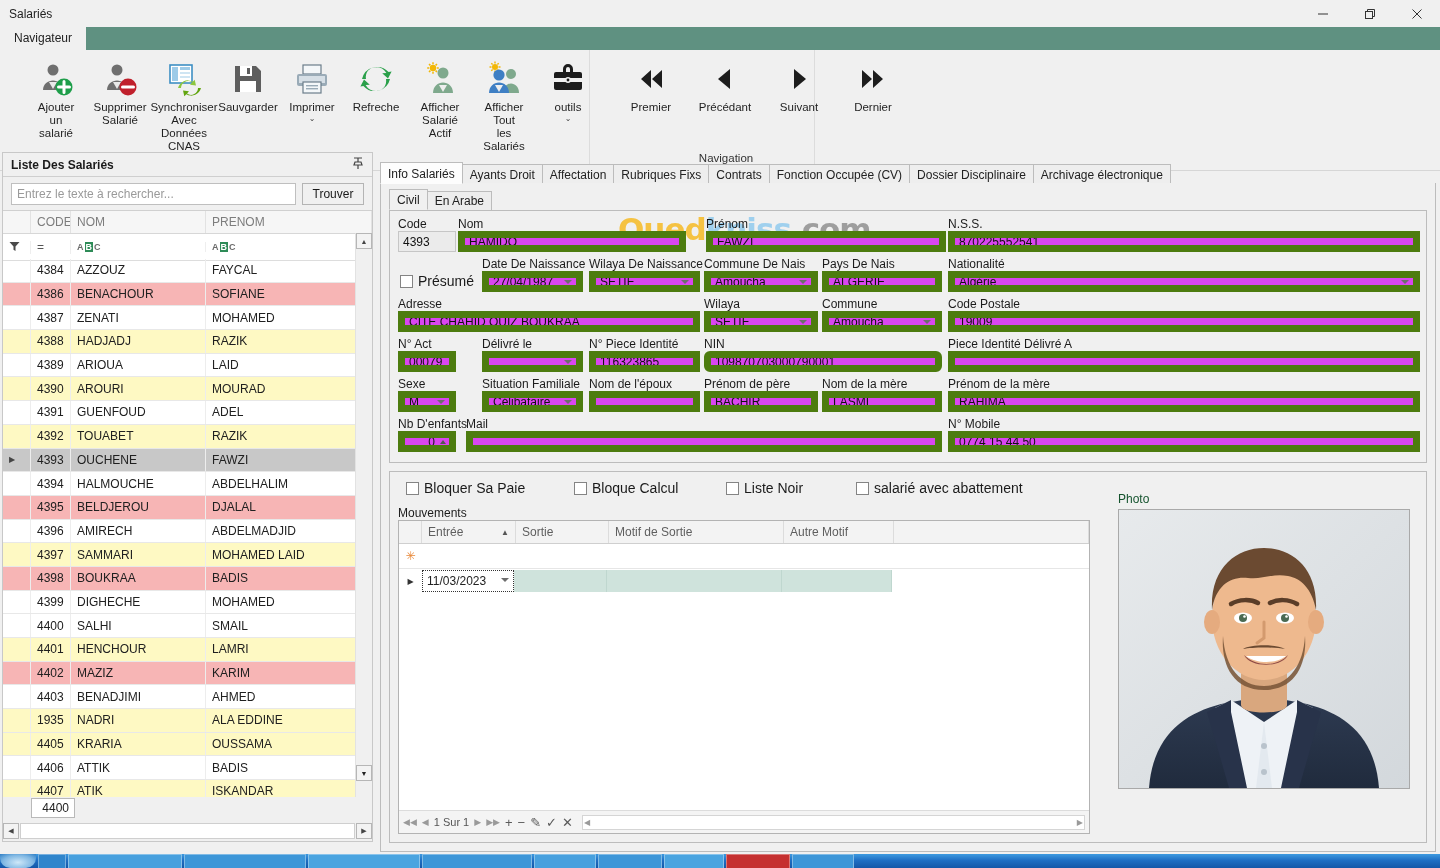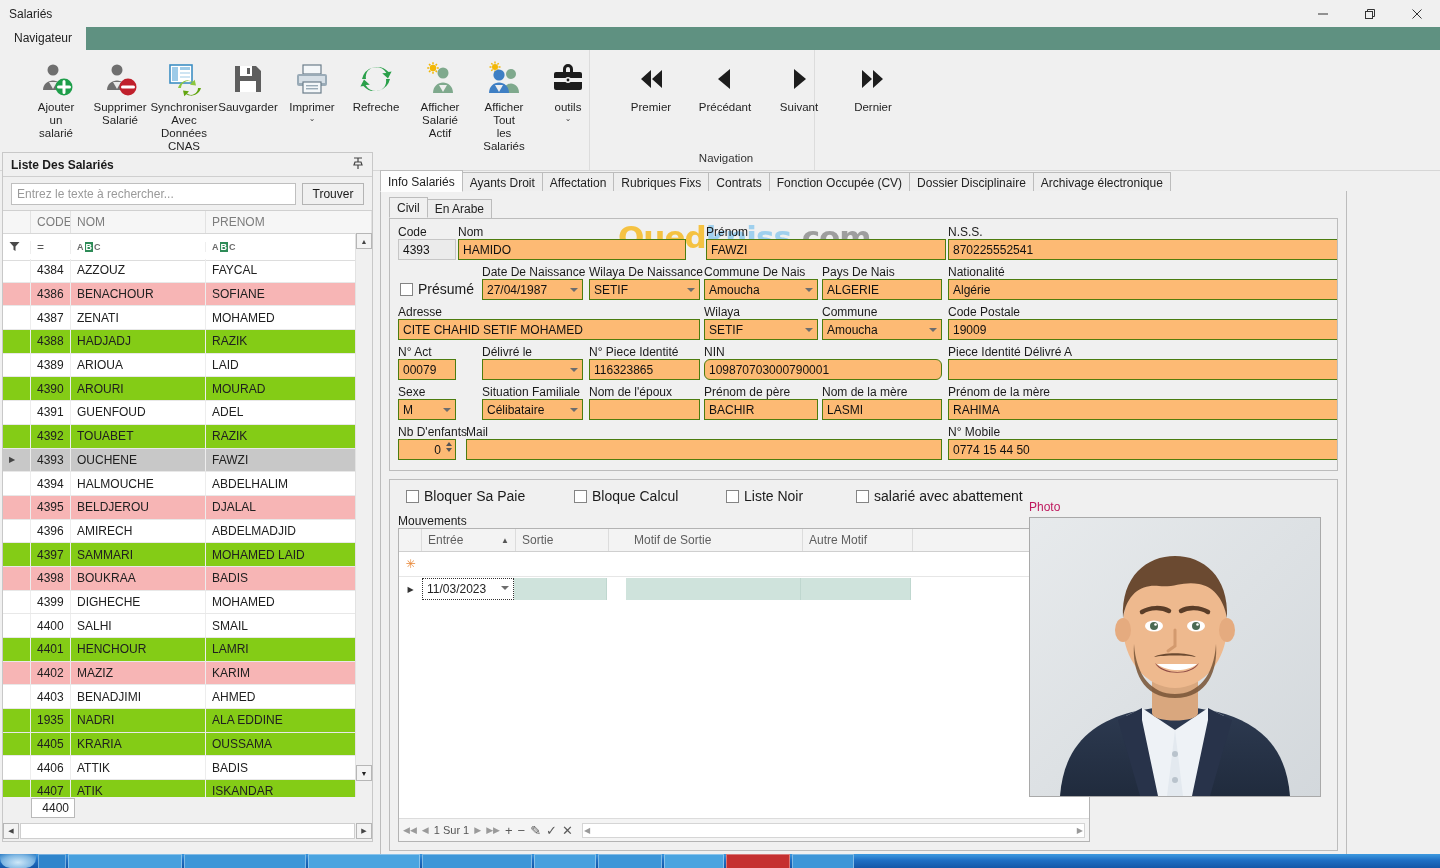--- a/index.html
+++ b/index.html
@@ -58,52 +58,52 @@
   .c-nom{width:135px;flex:0 0 135px;}
   .c-pre{flex:1;}
   .gfilter{display:flex;height:26px;background:#fff;border-bottom:1px solid #ddd;align-items:center;}
   .gfilter .gcell{border-right:1px solid #eee;color:#555;}
   .funnel{color:#555;font-size:11px;}
   .abc{display:inline-flex;align-items:center;font-size:9px;font-weight:bold;color:#6a6a6a;letter-spacing:0;}
   .abc b{background:#2e8b57;color:#fff;padding:0 1px;margin:0 1px;}
   .grows{position:absolute;top:48px;left:0;right:0;bottom:0;overflow:hidden;}
   .grow{display:flex;height:22.7px;border-bottom:1px solid #e8e8e8;align-items:center;}
   .grow .gcell{color:#202020;border-right:1px solid #ededed;height:100%;}
-  .grow.alt{background:#84cc16;}
+  .grow.alt{background:#fef9c3;}
   .grow.red{background:#f7b5b5;}
   .grow.sel{background:#c8c8c8;}
   .rowarrow{font-size:8px;color:#444;}
   .vscroll{position:absolute;right:0;top:22px;bottom:0;width:16px;background:#f0f0f0;border-left:1px solid #e2e2e2;}
   .vsbtn{width:16px;height:16px;border:1px solid #b6b6b6;background:#f3f3f3;box-sizing:border-box;
     display:flex;align-items:center;justify-content:center;font-size:7px;color:#444;}
   .vsbottom{position:absolute;bottom:16px;width:16px;height:16px;border:1px solid #b6b6b6;background:#f3f3f3;box-sizing:border-box;}
   .lp-footer{position:absolute;left:0;right:0;bottom:22px;height:22px;display:flex;align-items:center;padding-left:28px;}
   .codebox{width:44px;height:20px;border:1px solid #b9b9b9;background:#fff;box-sizing:border-box;
     display:flex;align-items:center;justify-content:flex-end;padding-right:5px;font-size:12px;}
   .hscroll{position:absolute;left:0;right:0;bottom:0;height:20px;background:#f0f0f0;display:flex;align-items:center;}
   .hsbtn{width:16px;height:16px;border:1px solid #b6b6b6;background:#f3f3f3;box-sizing:border-box;
     display:flex;align-items:center;justify-content:center;font-size:7px;color:#444;}
   .hsthumb{flex:1;height:16px;margin:0 1px;background:#fff;border:1px solid #cfcfcf;box-sizing:border-box;}
 
   
-  .rightpanel{position:absolute;left:380px;top:20px;width:967px;height:690px;}
+  .rightpanel{position:absolute;left:380px;top:12px;width:1056px;height:690px;}
   .tabstrip{display:flex;align-items:flex-end;height:22px;border-bottom:1px solid #bcbcbc;}
   .tab{height:20px;line-height:20px;padding:0 7px;font-size:12px;background:#eeeeee;
     border:1px solid #bcbcbc;border-bottom:none;margin-right:-1px;color:#222;box-sizing:border-box;}
   .tab.active{background:#fdfdfd;height:22px;line-height:22px;border-bottom:1px solid #fdfdfd;position:relative;z-index:2;}
   .panelbody{position:absolute;left:0;right:0;top:21px;bottom:0;border:1px solid #bcbcbc;border-top:none;background:#f0f0f0;box-sizing:border-box;}
 
   .subtabstrip{display:flex;align-items:flex-end;height:21px;padding:6px 0 0 8px;}
   .subtab{height:19px;line-height:19px;padding:0 7px;font-size:12px;background:#ededed;
     border:1px solid #bcbcbc;border-bottom:none;margin-right:-1px;color:#222;box-sizing:border-box;}
   .subtab.active{background:#f0f0f0;height:21px;line-height:21px;position:relative;z-index:2;border-bottom:1px solid #f0f0f0;}
 
   .formbox{position:absolute;left:8px;right:8px;top:27px;height:253px;border:1px solid #bcbcbc;background:#f0f0f0;box-sizing:border-box;overflow:hidden;}
   .lbl{position:absolute;font-size:12px;color:#1b1b1b;white-space:nowrap;}
-  .fld{position:absolute;height:21px;background:#fdba74;border:1px solid #4d7c0f;box-sizing:border-box;
+  .fld{position:absolute;height:21px;background:#d946ef;border:7px solid #4d7c0f;box-sizing:border-box;
     display:flex;align-items:center;padding:0 4px;font-size:12px;color:#111;overflow:hidden;white-space:nowrap;}
   .fld.ro{background:#ebebeb;border:1px solid #c6c6c6;}
   .fld.combo{padding-right:16px;}
   .caret{position:absolute;right:4px;top:50%;margin-top:-2px;width:0;height:0;
     border-left:4px solid transparent;border-right:4px solid transparent;border-top:4px solid #6d6d6d;}
   .spin{position:absolute;right:3px;top:2px;display:flex;flex-direction:column;gap:2px;}
   .spin i{width:0;height:0;border-left:3px solid transparent;border-right:3px solid transparent;}
   .spin i.up{border-bottom:4px solid #555;}
   .spin i.dn{border-top:4px solid #555;}
   .chk{position:absolute;display:flex;align-items:center;font-size:14px;color:#1b1b1b;}
@@ -115,40 +115,40 @@
 
   .lowerbox{position:absolute;left:8px;right:8px;top:288px;bottom:8px;border:1px solid #bcbcbc;background:#f0f0f0;box-sizing:border-box;}
   .chkrow{position:absolute;left:8px;top:8px;right:8px;height:20px;}
   .mvlabel{position:absolute;left:8px;top:34px;font-size:12px;color:#1b1b1b;}
   .mvgrid{position:absolute;left:8px;top:48px;width:692px;bottom:8px;background:#fff;border:1px solid #b3b3b3;box-sizing:border-box;}
   .mvhead{display:flex;height:22px;background:#f3f3f3;border-bottom:1px solid #cfcfcf;}
   .mvhead .gcell{color:#5e5e5e;border-right:1px solid #dcdcdc;}
   .m-ind{width:23px;flex:0 0 23px;}
   .m-ent{width:94px;flex:0 0 94px;}
   .m-sor{width:93px;flex:0 0 93px;}
-  .m-mot{width:175px;flex:0 0 175px;margin-left:19px;}
+  .m-mot{width:175px;flex:0 0 175px;}
   .m-aut{width:110px;flex:0 0 110px;}
   .m-rest{flex:1;}
   .mvnew{display:flex;height:24px;border-bottom:1px solid #e6e6e6;align-items:center;}
   .mvnew .star{width:23px;flex:0 0 23px;text-align:center;color:#e8893a;font-size:12px;}
   .mvnew .hint{flex:1;text-align:center;color:#5a5a5a;font-size:12px;padding-right:330px;}
   .mvrow{display:flex;height:24px;align-items:center;}
   .mvrow .ind{width:23px;flex:0 0 23px;text-align:center;font-size:8px;color:#333;}
   .mvcell{height:22px;box-sizing:border-box;display:flex;align-items:center;padding:0 4px;font-size:12px;}
   .mvcell.sel{background:#cfe3dc;border-right:1px solid #bfd7cf;}
   .mvcell.editing{background:#fff;border:1px dotted #333;position:relative;}
   .mvfoot{position:absolute;left:0;right:0;bottom:0;height:22px;background:#f4f4f4;border-top:1px solid #dcdcdc;
     display:flex;align-items:center;gap:5px;padding:0 4px;font-size:11px;color:#555;}
   .mvfoot .nv{color:#9a9a9a;font-size:9px;}
   .mvfoot .op{color:#5a5a5a;font-size:13px;}
   .mvhs{flex:1;height:15px;border:1px solid #d5d5d5;background:#fff;box-sizing:border-box;display:flex;
     align-items:center;justify-content:space-between;padding:0 1px;margin-left:4px;color:#9a9a9a;font-size:8px;}
 
   .photobox{position:absolute;right:8px;top:20px;width:300px;bottom:8px;}
-  .photolabel{font-size:12px;color:#be185d;margin-bottom:3px;}
+  .photolabel{font-size:12px;color:#14532d;margin-bottom:3px;}
   .photoframe{width:292px;height:280px;border:1px solid #a9a9a9;background:#dfe3e6;box-sizing:border-box;overflow:hidden;position:relative;}
 
   
   .taskbar{position:absolute;left:0;bottom:0;width:1440px;height:14px;
     background:linear-gradient(180deg,#3d9ae0 0%,#1f6fc4 45%,#1457a8 100%);}
   .tb-icons{display:flex;align-items:center;height:14px;}
   .tb-start{width:36px;height:14px;background:radial-gradient(ellipse at 50% 60%,#cfe8f8 0%,#7fb7e3 60%,#2f7fc6 100%);border-radius:0 0 10px 10px;}
   .tb-item{height:13px;margin-left:2px;border:1px solid rgba(255,255,255,.35);display:flex;align-items:center;justify-content:center;}
 </style>
 </head>
@@ -623,21 +623,21 @@
           <div class="fld combo" style="left:558px;top:60px;width:472px;">
             <span>Algérie</span>
               <span class="caret"></span>
             </div>
 
           <div class="lbl" style="left:8px;top:86px;">Adresse</div>
           <div class="lbl" style="left:314px;top:86px;">Wilaya</div>
           <div class="lbl" style="left:432px;top:86px;">Commune</div>
           <div class="lbl" style="left:558px;top:86px;">Code Postale</div>
 
-          <div class="fld" style="left:8px;top:100px;width:302px;">CITE CHAHID SETIF MOHAMED</div>
+          <div class="fld" style="left:8px;top:100px;width:302px;">CITE CHAHID OUIZ BOUKRAA</div>
           <div class="fld combo" style="left:314px;top:100px;width:114px;">
             <span>SETIF</span>
               <span class="caret"></span>
             </div>
           <div class="fld combo" style="left:432px;top:100px;width:120px;">
             <span>Amoucha</span>
               <span class="caret"></span>
             </div>
           <div class="fld" style="left:558px;top:100px;width:472px;">19009</div>
 

